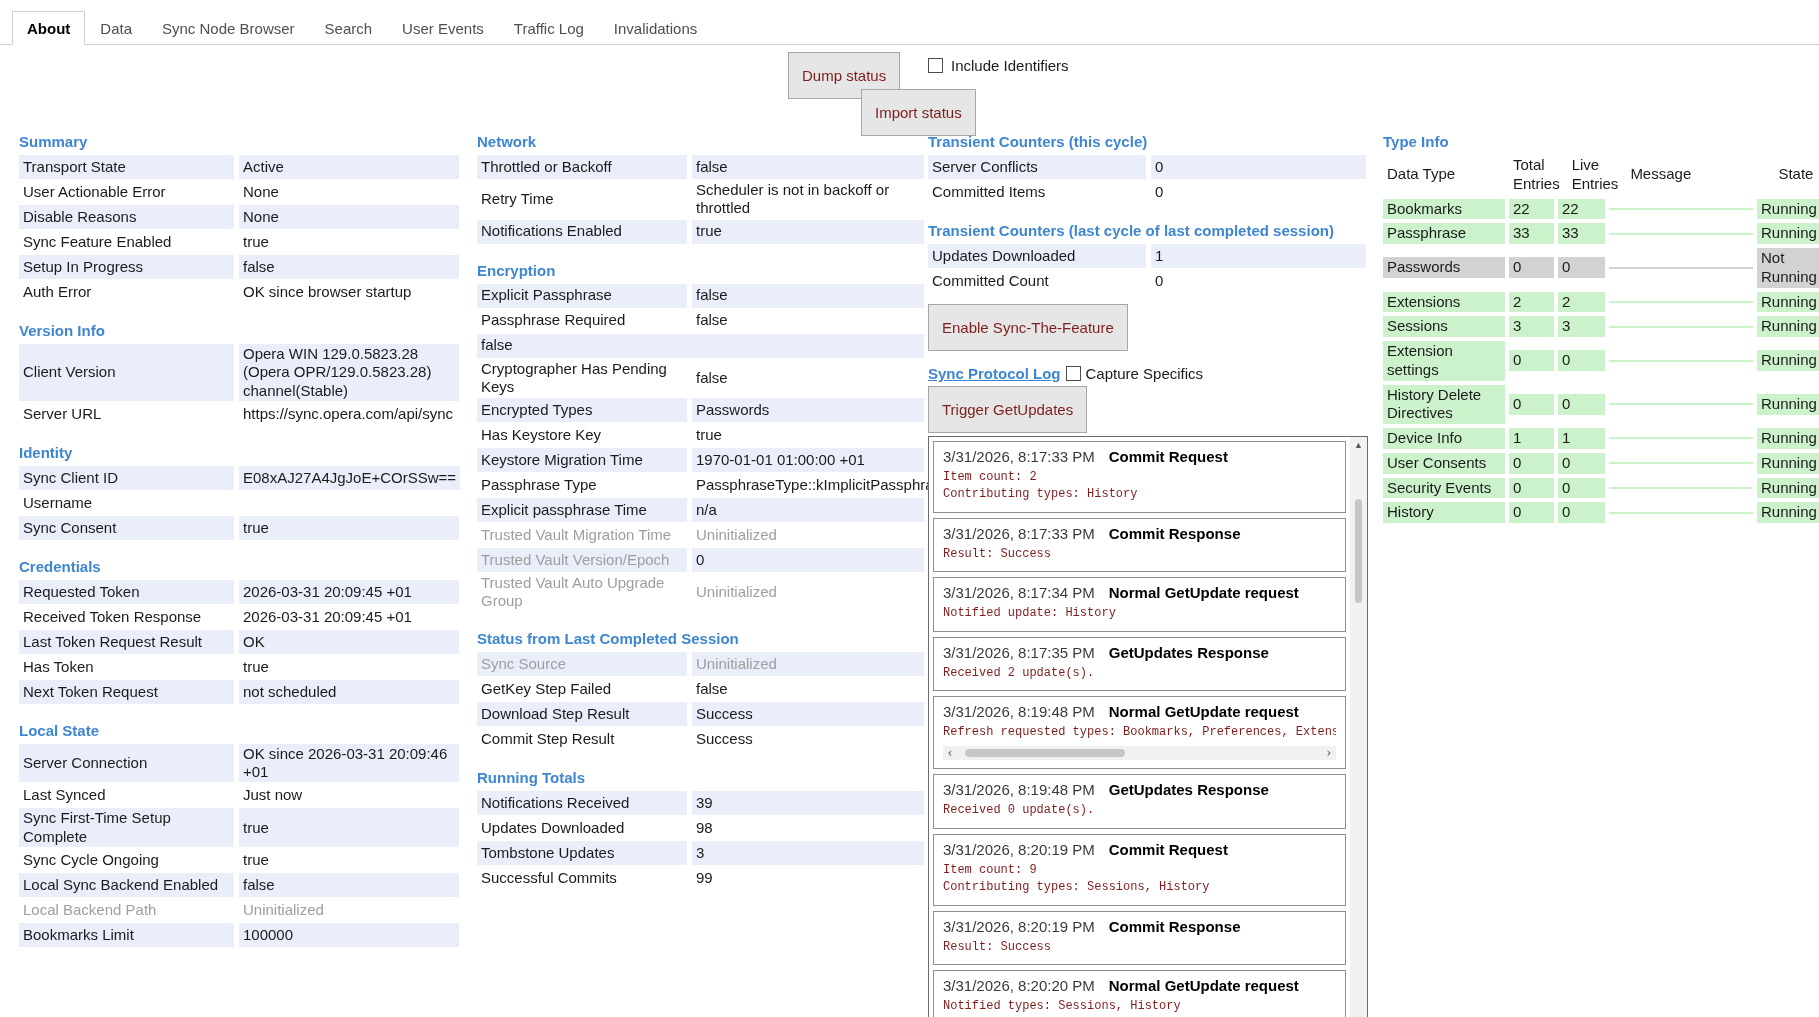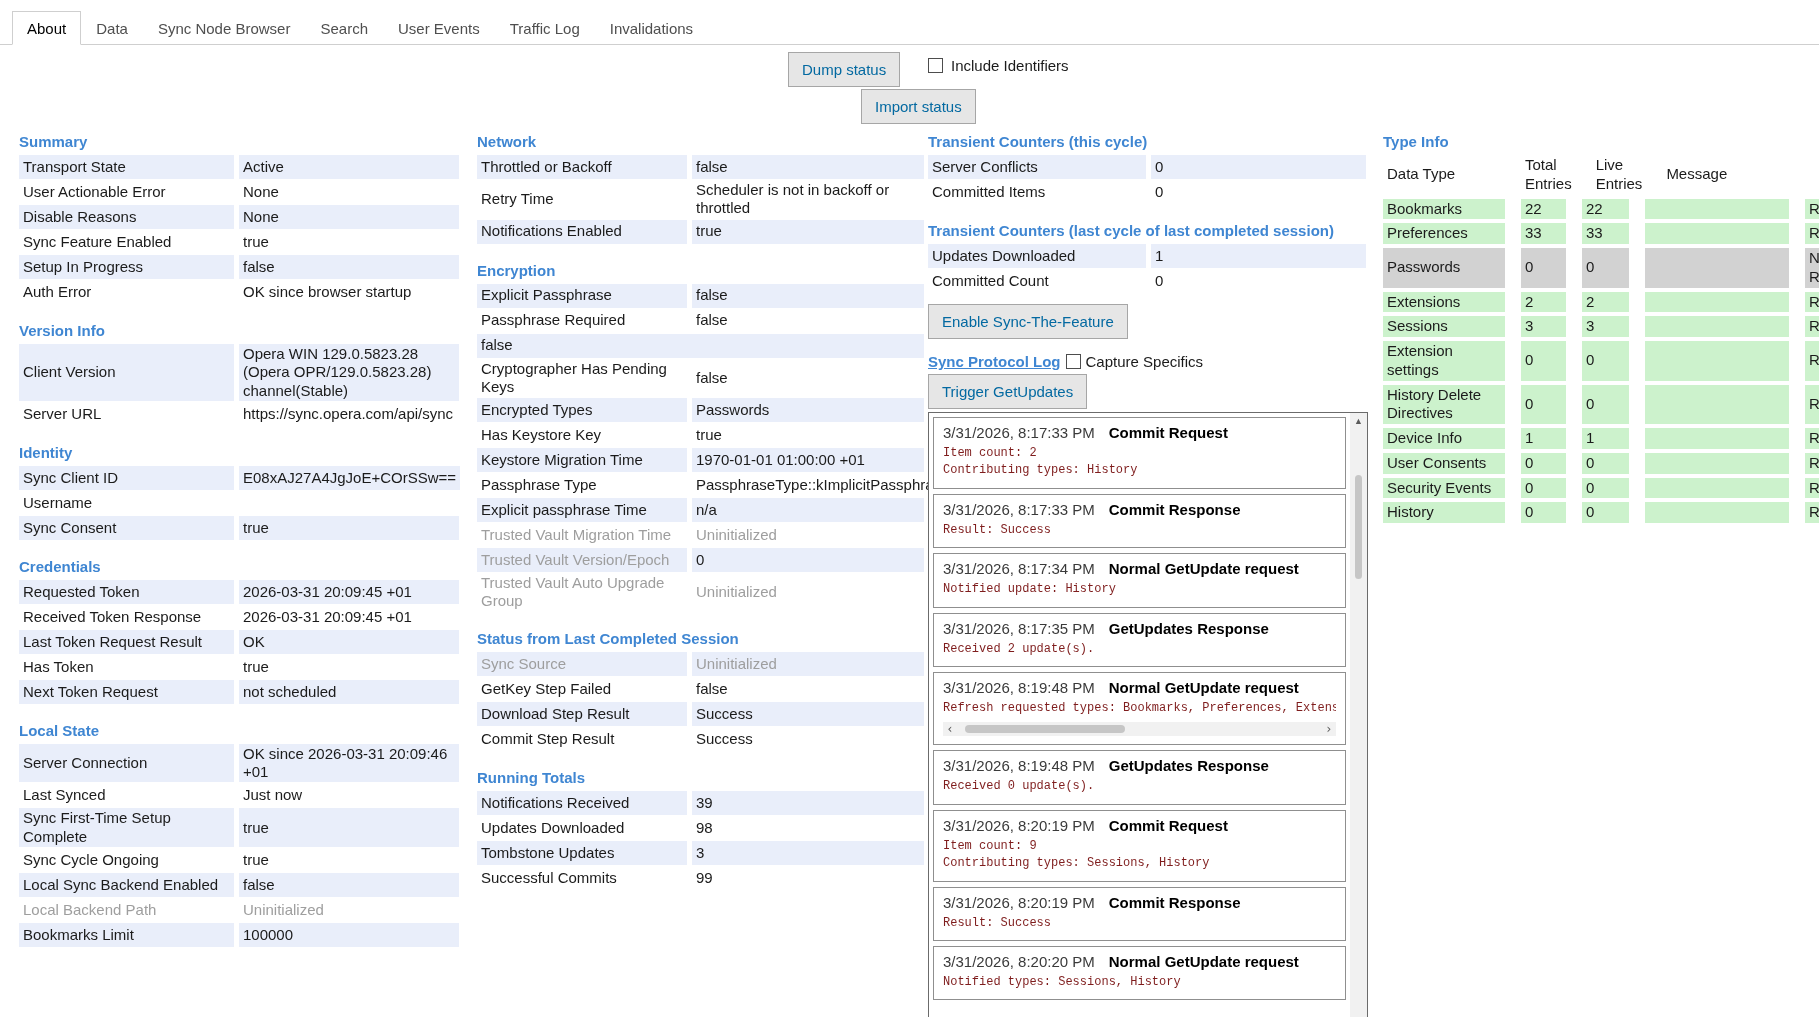--- a/index.html
+++ b/index.html
@@ -22,27 +22,27 @@
     position:absolute;left:0;top:8px;width:1819px;height:37px;
     border-bottom:1px solid var(--border-gray);
     display:flex;align-items:flex-end;padding-left:12px;
   }
   .tab{
     display:inline-flex;align-items:center;height:34px;padding:0 14px;
     color:#4f4f4f;cursor:pointer;position:relative;top:1px;
     border:1px solid transparent;border-bottom:none;background:transparent;
   }
   .tab.active{
-    color:#000;font-weight:400;background:#fff;
+    color:#000;font-weight:700;background:#fff;
     border:1px solid var(--border-gray);border-bottom:1px solid #fff;
   }
   
   .btn{
-    font-family:"Liberation Sans",sans-serif;font-size:15px;color:#0369a1;
-    background:#e6e6e6;border:1px solid #a6a6a6;padding:8px 13px;cursor:pointer;
+    font-family:"Liberation Sans",sans-serif;font-size:15px;color:#7f1d1d;
+    background:#e6e6e6;border:1px solid #a6a6a6;padding:14px 13px;cursor:pointer;
   }
   .toolbar-dump{position:absolute;left:788px;top:52px;}
   .toolbar-include{position:absolute;left:928px;top:57px;display:flex;align-items:center;gap:8px;}
   .toolbar-import{position:absolute;left:861px;top:89px;}
   .checkbox{
     display:inline-block;width:15px;height:15px;background:#fff;
     border:1px solid #4d4d4d;flex:0 0 15px;cursor:pointer;
   }
   .chk-label{color:#1b1b1b;}
   
@@ -89,21 +89,21 @@
   .sb-arrow.up{top:0;}
   .sb-arrow.down{bottom:0;}
   .sb-thumb{position:absolute;left:5px;width:7px;top:62px;height:104px;background:#c6c6c6;border-radius:4px;cursor:pointer;}
   .hscrollbar{position:relative;height:14px;background:#f1f1f1;margin-top:5px;}
   .hsb-arrow{position:absolute;top:0;height:14px;width:14px;display:flex;align-items:center;justify-content:center;
     font-size:12px;color:#5a5a5a;cursor:pointer;font-family:"DejaVu Sans",sans-serif;}
   .hsb-arrow.left{left:0;}
   .hsb-arrow.right{right:0;}
   .hsb-thumb{position:absolute;top:3px;height:8px;left:22px;width:160px;background:#c6c6c6;border-radius:4px;cursor:pointer;}
   
-  .ti-row{display:flex;gap:16px;margin-bottom:4px;}
+  .ti-row{display:flex;gap:4px;margin-bottom:4px;align-items:center;}
   .ti-cell{padding:1px 4px;display:flex;align-items:center;line-height:1.25;}
   .ti-head .ti-cell{background:transparent;color:#1b1b1b;}
   .ti-row.ok>.ti-cell{background:var(--ok);}
   .ti-row.dis>.ti-cell{background:var(--notrun);}
   .w-name{flex:0 0 122px;}
   .w-tot{flex:0 0 45px;}
   .w-live{flex:0 0 47px;}
   .w-msg{flex:0 0 144px;}
   .w-state{flex:1;}
 </style>
@@ -439,21 +439,21 @@
         <div class="ti-cell w-state">State</div>
       </div>
       <div class="ti-row ok">
         <div class="ti-cell w-name">Bookmarks</div>
         <div class="ti-cell w-tot">22</div>
         <div class="ti-cell w-live">22</div>
         <div class="ti-cell w-msg"></div>
         <div class="ti-cell w-state">Running</div>
       </div>
       <div class="ti-row ok">
-        <div class="ti-cell w-name">Preferences</div>
+        <div class="ti-cell w-name">Passphrase</div>
         <div class="ti-cell w-tot">33</div>
         <div class="ti-cell w-live">33</div>
         <div class="ti-cell w-msg"></div>
         <div class="ti-cell w-state">Running</div>
       </div>
       <div class="ti-row dis">
         <div class="ti-cell w-name">Passwords</div>
         <div class="ti-cell w-tot">0</div>
         <div class="ti-cell w-live">0</div>
         <div class="ti-cell w-msg"></div>

